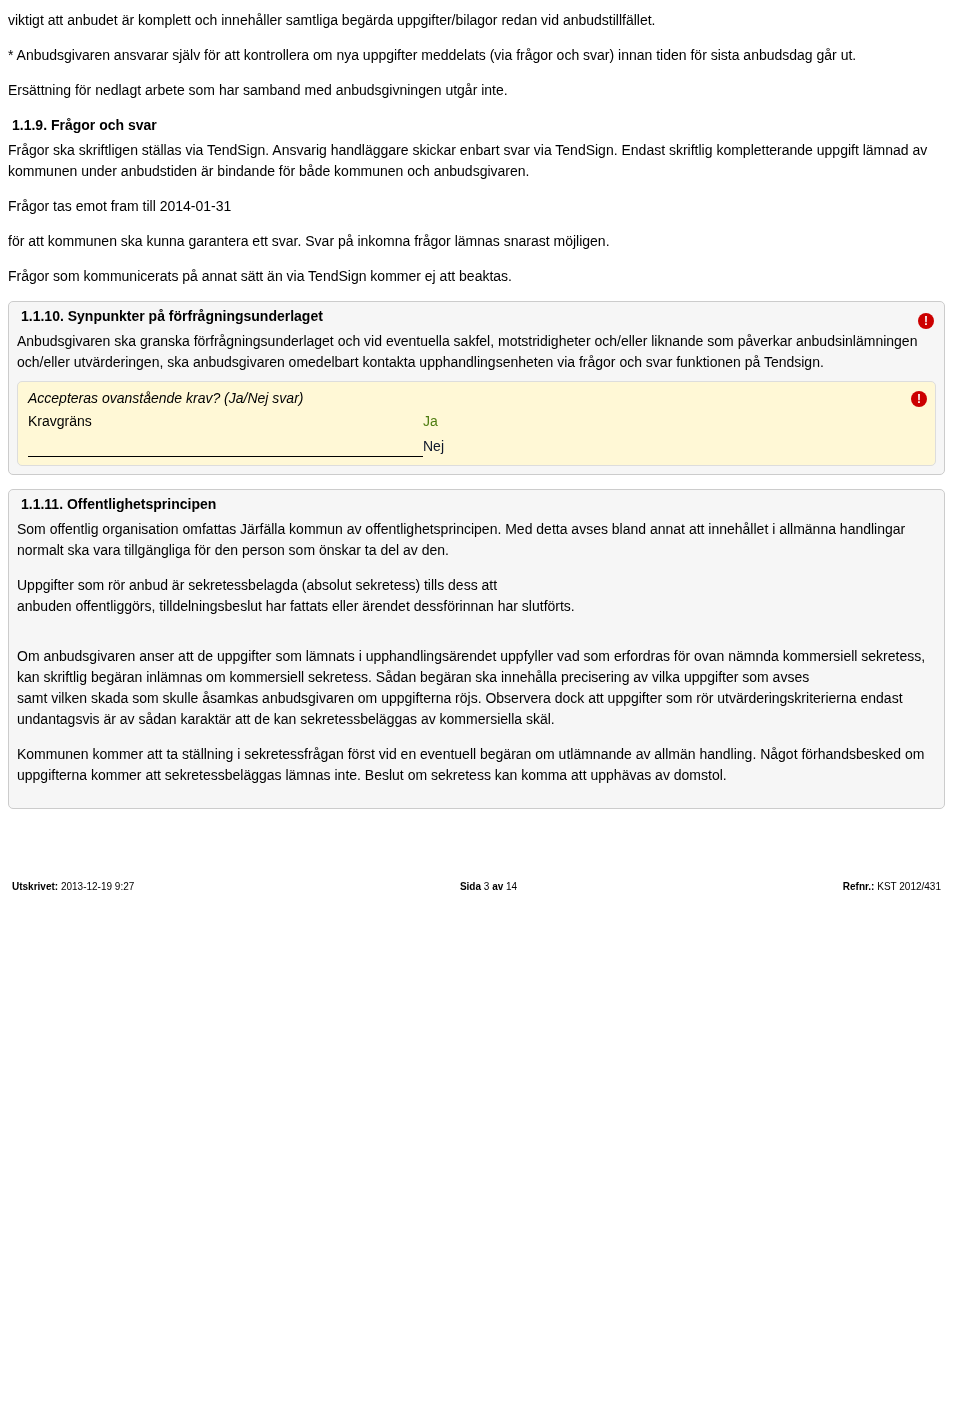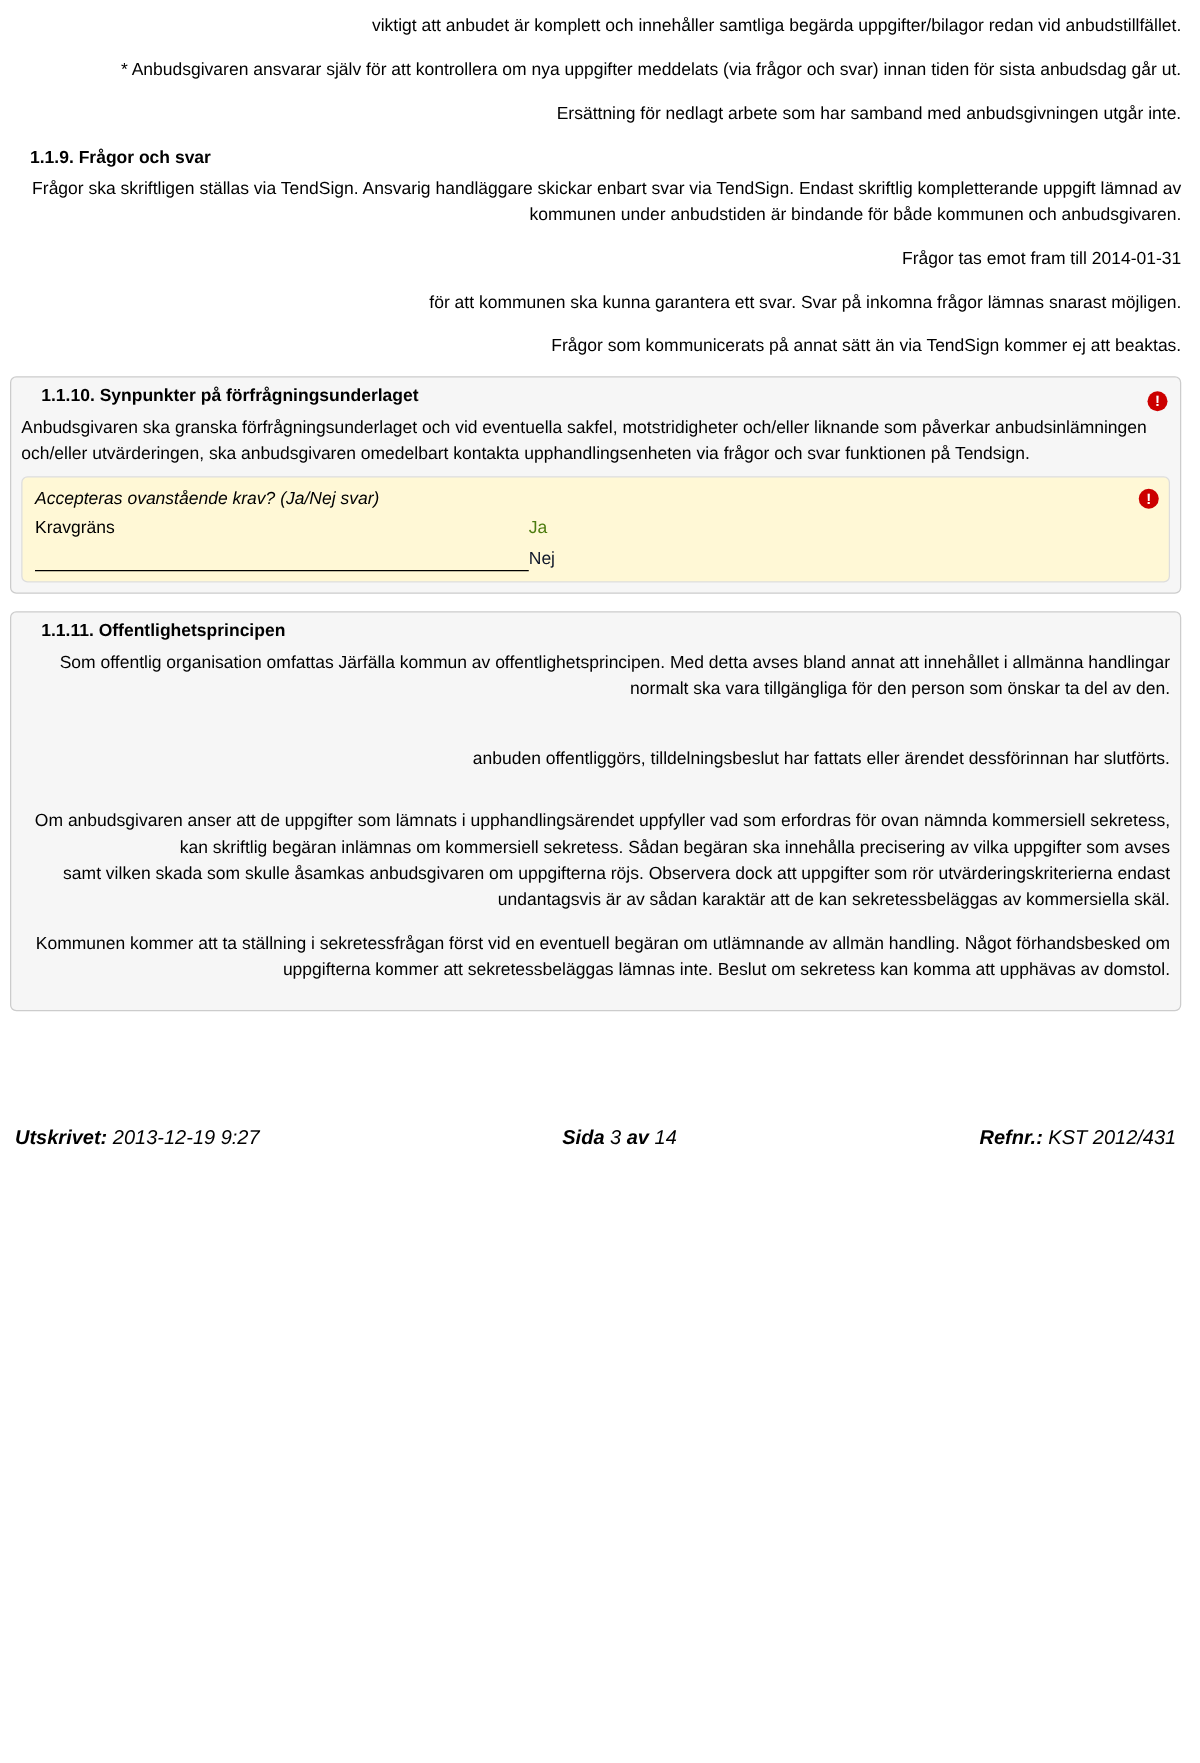--- a/index.html
+++ b/index.html
@@ -5,24 +5,24 @@
   * { box-sizing: border-box; }
   body {
     font-family: Verdana, Geneva, sans-serif;
     font-size: 14px;
     color: #000;
     margin: 0;
     padding: 10px 15px 0 8px;
     line-height: 1.5;
     background: #fff;
   }
-  p { margin: 0 0 14px 0; text-align: right; }
+  p { margin: 0 0 14px 0; }
   .section-head {
     font-weight: bold;
-    margin: 0 0 4px 16px;
+    margin: 0 0 4px 4px;
   }
   .section-wrap {
     background: #f6f6f6;
     border: 1px solid #ccc;
     border-radius: 5px;
     padding: 4px 8px 8px 8px;
     margin-bottom: 14px;
     position: relative;
   }
   .alert-icon {
@@ -56,24 +56,23 @@
   .krav-label {
     width: 395px;
     border-bottom: 1px solid #000;
     padding-bottom: 14px;
   }
   .krav-values .ja { color: #4d7c0f; margin-bottom: 4px; }
   .krav-values .nej { color: #0f172a; }
   .footer {
     display: flex;
     justify-content: space-between;
-    font-size: 16px;
-    margin-top: 90px;
+    font-size: 10px;
+    margin-top: 70px;
     padding: 0 4px 8px 4px;
-    font-style: italic;
   }
   .footer b { font-weight: bold; }
 </style>
 </head>
 <body>
 
 <div>
   <p>viktigt att anbudet är komplett och innehåller samtliga begärda uppgifter/bilagor redan vid anbudstillfället.</p>
   <p>* Anbudsgivaren ansvarar själv för att kontrollera om nya uppgifter meddelats (via frågor och svar) innan tiden för sista anbudsdag går ut.</p>
   <p>Ersättning för nedlagt arbete som har samband med anbudsgivningen utgår inte.</p>
@@ -106,21 +105,21 @@
         <div class="nej">Nej</div>
       </div>
     </div>
   </div>
 </div>
 
 <div class="section-wrap">
   <div class="section-head">1.1.11. Offentlighetsprincipen</div>
   <p>Som offentlig organisation omfattas Järfälla kommun av offentlighetsprincipen. Med detta avses bland annat att innehållet i allmänna handlingar normalt ska vara tillgängliga för den person som önskar ta del av den.</p>
   <p style="margin:0">
-    <br>
+    <span>Uppgifter som rör anbud är sekretessbelagda (absolut sekretess) tills dess att</span><br>
     <span>anbuden offentliggörs, tilldelningsbeslut har fattats eller ärendet dessförinnan har slutförts.</span><br>
     <br>
   </p>
   <p style="margin-top:8px;margin-bottom:0">
     <span>Om anbudsgivaren anser att de uppgifter som lämnats i upphandlingsärendet uppfyller vad som erfordras för ovan nämnda kommersiell sekretess, kan skriftlig begäran inlämnas om kommersiell sekretess. Sådan begäran ska innehålla precisering av vilka uppgifter som avses</span><br>
     <span>samt vilken skada som skulle åsamkas anbudsgivaren om uppgifterna röjs. Observera dock att uppgifter som rör utvärderingskriterierna endast undantagsvis är av sådan karaktär att de kan sekretessbeläggas av kommersiella skäl.</span>
   </p>
   <p style="margin-top:14px">Kommunen kommer att ta ställning i sekretessfrågan först vid en eventuell begäran om utlämnande av allmän handling. Något förhandsbesked om uppgifterna kommer att sekretessbeläggas lämnas inte. Beslut om sekretess kan komma att upphävas av domstol.</p>
 </div>
 

